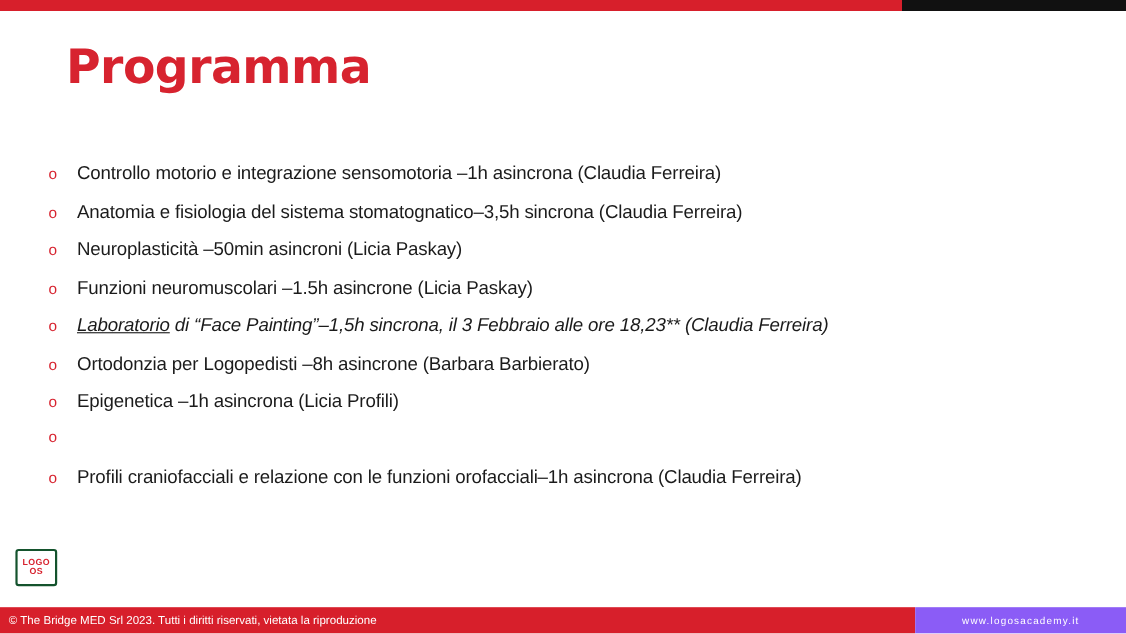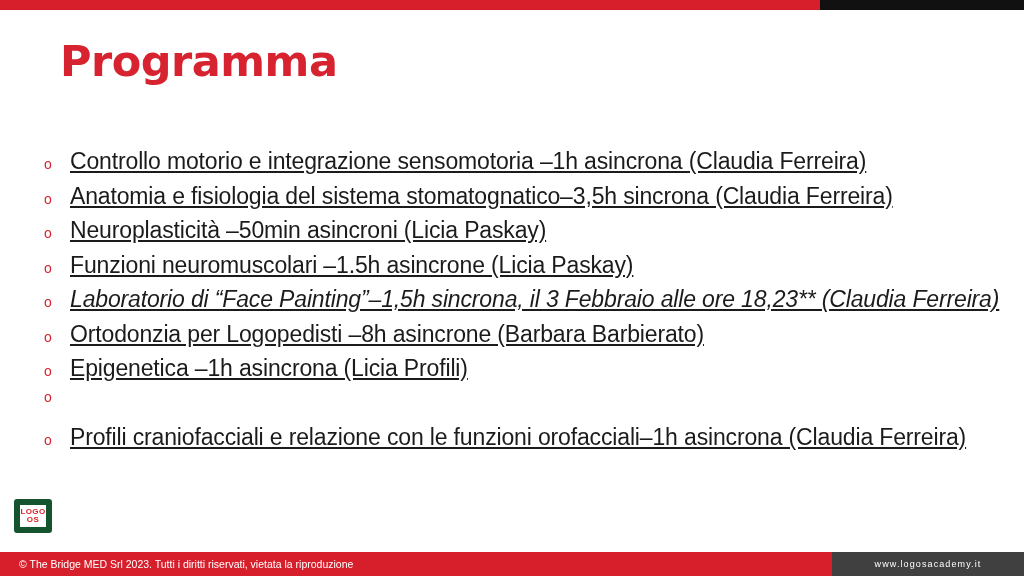--- a/index.html
+++ b/index.html
@@ -58,41 +58,40 @@
     height: 34.5px;
   }
   .bullet {
     width: 26px;
     flex: 0 0 26px;
     color: #d7232f;
     font-size: 14px;
     line-height: 1;
   }
   .item-text {
-    font-size: 23px;
+    font-size: 17px;
     color: #1b1b1b;
     letter-spacing: -0.15px;
     white-space: nowrap;
-    text-decoration: underline;
   }
   .item.emph .item-text {
     font-style: italic;
   }
   .item.emph .item-text .underline {
     text-decoration: underline;
   }
 
   
   .logo {
     position: absolute;
     left: 14px;
     bottom: 43px;
     width: 38px;
     height: 34px;
-    border: 6px solid #14532d;
+    border: 2px solid #14532d;
     border-radius: 3px;
     display: flex;
     flex-direction: column;
     justify-content: center;
     align-items: center;
     line-height: 1.05;
   }
   .logo span {
     font-size: 8px;
     font-weight: bold;
@@ -109,25 +108,25 @@
     height: 24px;
     display: flex;
   }
   .footer-left {
     width: 832px;
     background: #d71f2b;
     color: #ffffff;
     font-size: 10.5px;
     display: flex;
     align-items: center;
-    padding-left: 19px;
+    padding-left: 8px;
   }
   .footer-right {
     flex: 1;
-    background: #404040;
+    background: #8b5cf6;
     color: #ffffff;
     font-size: 9px;
     letter-spacing: 1.1px;
     display: flex;
     align-items: center;
     justify-content: center;
   }
 </style>
 </head>
 <body>

